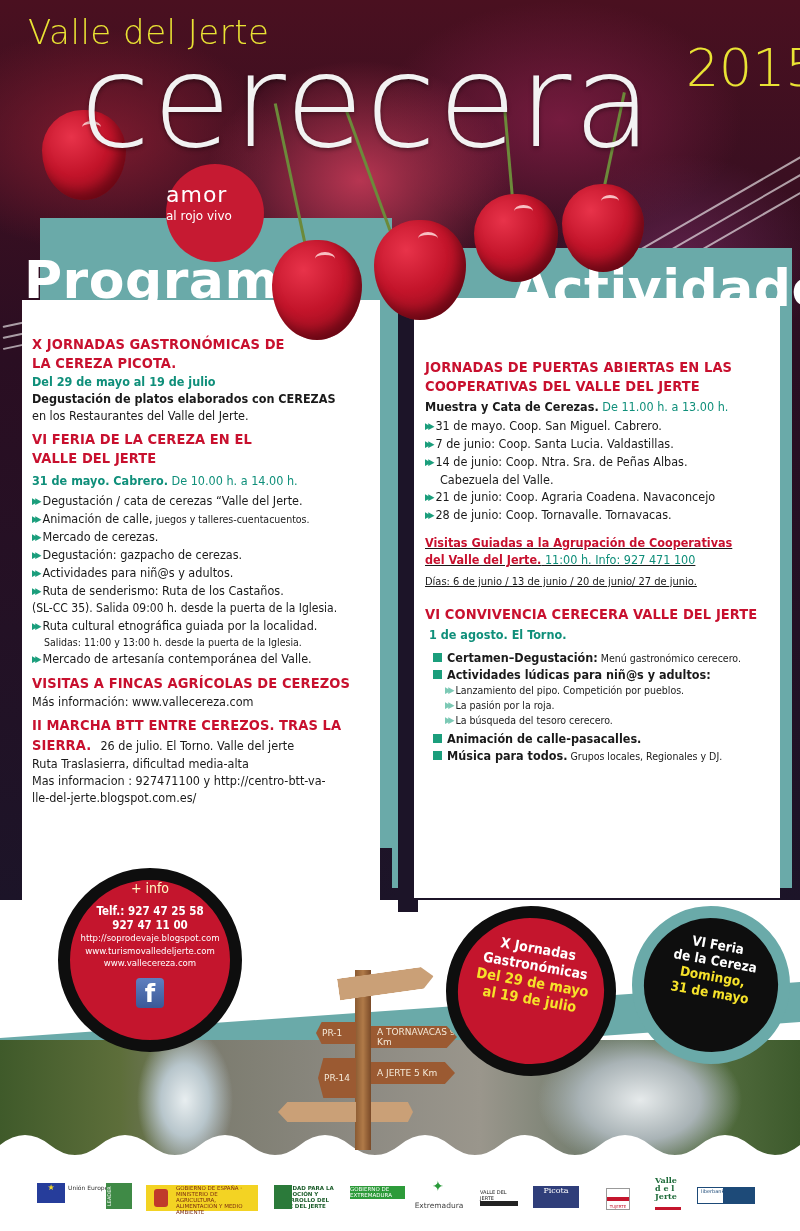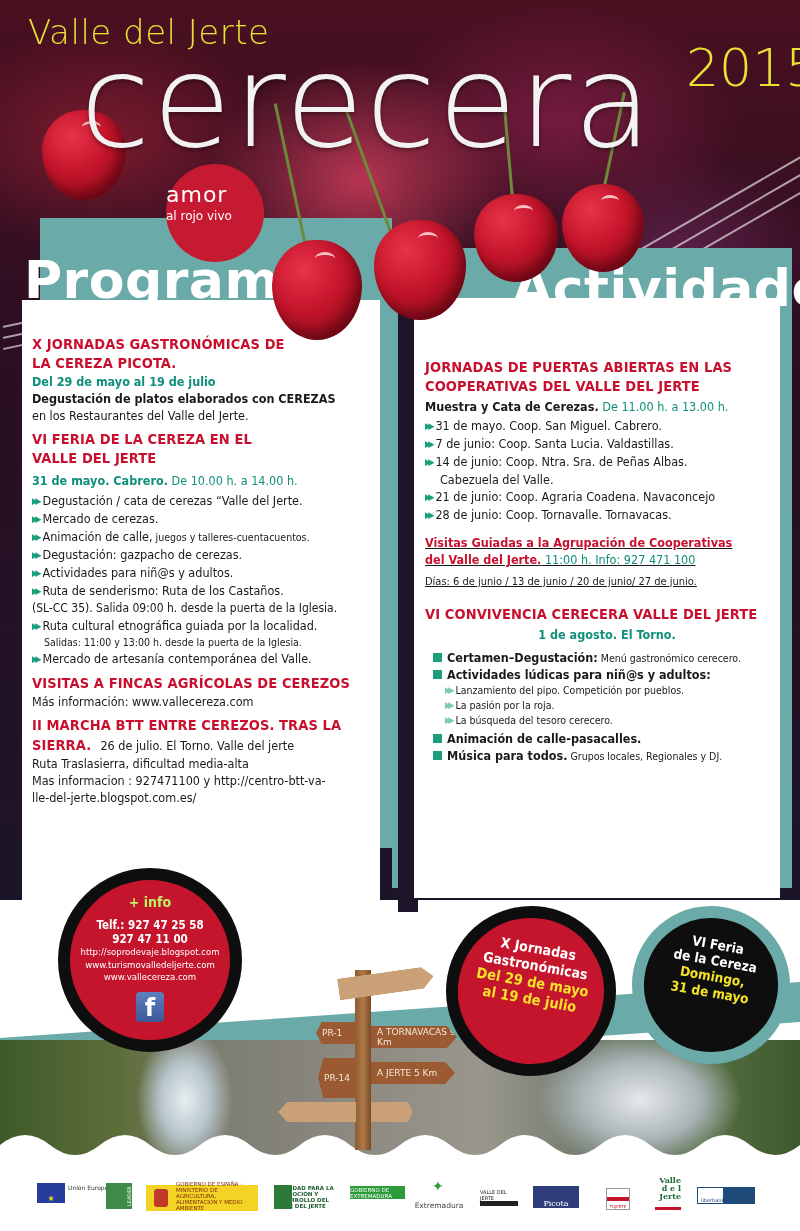--- a/index.html
+++ b/index.html
@@ -64,21 +64,21 @@
     background:
       radial-gradient(ellipse 60px 90px at 185px 60px, #e8eef0 0%, #b8c6cc 40%, rgba(90,110,80,0) 80%),
       radial-gradient(ellipse 120px 80px at 640px 60px, #e6eaeb 0%, #a9b3b6 50%, rgba(80,90,90,0) 85%),
       linear-gradient(90deg, #3f5a2a 0%, #5d6e3a 15%, #7b7b6e 25%, #8d8a82 45%, #9a968c 60%, #6e7a6a 75%, #516b3d 90%, #3d5a2c 100%);
   }
   .teal-band { position: absolute; background: #6aaaa9; }
   .wave-white { position: absolute; left: 0; top: 1125px; width: 800px; height: 50px; }
 
   .circle { position: absolute; border-radius: 50%; text-align: center; font-family: "DejaVu Sans Condensed", "DejaVu Sans", sans-serif; }
   .info-circle { left: 58px; top: 868px; width: 184px; height: 184px; background: #c4152d; border: 12px solid #0e0e0e; color: #fff; }
-  .info-circle .plus { color: #bef264; font-weight: bold; font-size: 14px; margin-top: 14px; display: block; }
+  .info-circle .plus { color: #fef9c3; font-weight: normal; font-size: 14px; display: block; }
   .info-circle .tel { font-weight: bold; font-size: 11.5px; line-height: 14px; display: block; }
   .info-circle .url { font-size: 9.5px; line-height: 12.5px; display: block; }
   .fb { display: inline-block; width: 28px; height: 30px; margin-top: 8px; border-radius: 4px; background: linear-gradient(180deg,#5f7fbf,#3b5998); color: #fff; font-weight: bold; font-size: 24px; line-height: 32px; font-family: "DejaVu Sans", sans-serif; }
 
   .jorn-circle { left: 446px; top: 906px; width: 170px; height: 170px; background: #c4152d; border: 12px solid #0e0e0e; color: #fff; transform: rotate(10deg); }
   .jorn-circle .l1 { display: block; margin-top: 22px; font-weight: bold; font-size: 14px; line-height: 17px; }
   .jorn-circle .y { color: #f6e22a; font-weight: bold; font-size: 14.5px; line-height: 17px; display: block; }
 
   .feria-circle { left: 632px; top: 906px; width: 158px; height: 158px; background: #0e0e0e; border: 12px solid #6aaaa9; color: #fff; transform: rotate(10deg); }
   .feria-circle .l1 { display: block; margin-top: 18px; font-weight: bold; font-size: 13.5px; line-height: 16px; }
@@ -86,21 +86,21 @@
 
   
   .post { position: absolute; left: 355px; top: 970px; width: 16px; height: 180px; background: linear-gradient(90deg,#8a5a32,#b07a48,#7a4a28); }
   .sign { position: absolute; background: #9b5a32; color: #f4e9d8; font-family: "DejaVu Sans", sans-serif; font-size: 9px; padding-left: 6px; display: flex; align-items: center;
     clip-path: polygon(0 0, 88% 0, 100% 50%, 88% 100%, 0 100%); }
   .sign.left { clip-path: polygon(12% 0, 100% 0, 100% 100%, 12% 100%, 0 50%); }
   .sign.light { background: #caa077; color: #5a3a1e; }
 
   
   .logos { position: absolute; left: 0; top: 1180px; width: 800px; height: 51px; }
-  .logo { position: absolute; font-family: "DejaVu Sans", sans-serif; display: flex; align-items: flex-end; justify-content: center; }
+  .logo { position: absolute; font-family: "DejaVu Sans", sans-serif; display: flex; align-items: flex-start; justify-content: center; }
   .logo-eu { left: 37px; top: 3px; width: 28px; height: 20px; background: #263d9b; color: #f1d82a; font-size: 8px; }
   .logo-eu-text { left: 68px; top: 4px; font-size: 6px; color: #333; }
   .logo-leader { left: 106px; top: 3px; width: 26px; height: 26px; background: #3f8a46; color: #fff; font-size: 5px; writing-mode: vertical-rl; transform: rotate(180deg); }
   .logo-gob { left: 146px; top: 5px; width: 112px; height: 26px; background: #f3d323; color: #7a2a10; font-size: 5.5px; justify-content: flex-start; padding-left: 30px; }
   .logo-gob::before { content: ""; position: absolute; left: 8px; top: 4px; width: 14px; height: 18px; background: #c0392b; border-radius: 3px; }
   .logo-soc { left: 274px; top: 5px; width: 68px; height: 24px; color: #1b5c2a; font-size: 5.5px; font-weight: bold; justify-content: flex-end; }
   .logo-soc::before { content: ""; position: absolute; left: 0; top: 0; width: 18px; height: 24px; background: #2b7a3a; }
   .logo-jext { left: 350px; top: 6px; width: 55px; height: 13px; background: #2d9b3a; color: #fff; font-size: 5.5px; }
   .logo-extremadura { left: 414px; top: 0px; width: 50px; height: 30px; color: #444; font-size: 7.5px; align-items: flex-end; }
   .logo-extremadura::before { content: "✦"; position: absolute; top: -2px; left: 18px; color: #2a9a3a; font-size: 14px; }
@@ -159,22 +159,22 @@
     <div class="t-green" style="font-weight:bold;">Del 29 de mayo al 19 de julio</div>
     <div class="t-body" style="font-weight:bold;">Degustación de platos elaborados con CEREZAS</div>
     <div class="t-body">en los Restaurantes del Valle del Jerte.</div>
   </div>
 
   <div class="blk">
     <div class="h-red">VI FERIA DE LA CEREZA EN EL</div>
     <div class="h-red">VALLE DEL JERTE</div>
     <div class="t-green" style="margin-top:4px;"><b>31 de mayo. Cabrero.</b> <span>De 10.00 h. a 14.00 h.</span></div>
     <div class="t-body li" style="margin-top:3px;"><span class="arrow">▶▶</span><span>Degustación / cata de cerezas “Valle del Jerte.</span></div>
+    <div class="t-body li"><span class="arrow">▶▶</span><span>Animación de calle,</span><span class="t-small"> juegos  y talleres-cuentacuentos.</span></div>
     <div class="t-body li"><span class="arrow">▶▶</span><span>Mercado de cerezas.</span></div>
-    <div class="t-body li"><span class="arrow">▶▶</span><span>Animación de calle,</span><span class="t-small"> juegos  y talleres-cuentacuentos.</span></div>
     <div class="t-body li"><span class="arrow">▶▶</span><span>Degustación: gazpacho de cerezas.</span></div>
     <div class="t-body li"><span class="arrow">▶▶</span><span>Actividades para niñ@s y adultos.</span></div>
     <div class="t-body li"><span class="arrow">▶▶</span><span>Ruta de senderismo: Ruta de los Castaños.</span></div>
     <div class="t-body li" style="font-size:12px;">(SL-CC 35). Salida 09:00 h. desde la puerta de la Iglesia.</div>
     <div class="t-body li"><span class="arrow">▶▶</span><span>Ruta cultural etnográfica guiada por la localidad.</span></div>
     <div class="t-body t-small li" style="padding-left:12px;">Salidas: 11:00 y 13:00 h. desde la puerta de la Iglesia.</div>
     <div class="t-body li"><span class="arrow">▶▶</span><span>Mercado de artesanía contemporánea del Valle.</span></div>
   </div>
 
   <div class="blk">
@@ -205,21 +205,21 @@
   </div>
 
   <div class="blk" style="margin-top:10px;text-decoration:underline;">
     <div class="t-red-inline li" style="font-size:12.5px;line-height:17px;">Visitas Guiadas  a la  Agrupación de Cooperativas</div>
     <div class="li" style="font-size:12.5px;line-height:17px;"><span class="t-red-inline">del Valle del Jerte.</span> <span class="t-green" style="font-size:12.5px;">11:00 h. Info: 927 471 100</span></div>
     <div class="t-body t-small li" style="margin-top:6px;font-size:11px;"><span>Días:</span> <span>6 de junio / 13 de junio / 20 de junio/ 27 de junio.</span></div>
   </div>
 
   <div class="blk" style="margin-top:16px;">
     <div class="h-red li">VI CONVIVENCIA CERECERA VALLE DEL JERTE</div>
-    <div class="t-green" style="font-weight:bold;margin-top:2px;padding-left:4px;text-align:center;">1 de agosto. El Torno.</div>
+    <div class="t-green" style="font-weight:bold;margin-top:2px;padding-left:4px;">1 de agosto. El Torno.</div>
     <div class="t-body li" style="margin-top:6px;padding-left:8px;"><span class="sq"></span><b>Certamen–Degustación:</b><span class="t-small"> Menú gastronómico cerecero.</span></div>
     <div class="t-body li" style="padding-left:8px;"><span class="sq"></span><b>Actividades lúdicas para niñ@s y adultos:</b></div>
     <div class="t-body t-small li" style="padding-left:20px;"><span class="arrow arrow-light">▶▶</span><span>Lanzamiento del pipo. Competición por pueblos.</span></div>
     <div class="t-body t-small li" style="padding-left:20px;"><span class="arrow arrow-light">▶▶</span><span>La pasión por la roja.</span></div>
     <div class="t-body t-small li" style="padding-left:20px;"><span class="arrow arrow-light">▶▶</span><span>La búsqueda del tesoro cerecero.</span></div>
     <div class="t-body li" style="padding-left:8px;margin-top:2px;"><span class="sq"></span><b>Animación de calle-pasacalles.</b></div>
     <div class="t-body li" style="padding-left:8px;"><span class="sq"></span><b>Música para todos.</b><span class="t-small"> Grupos locales, Regionales y DJ.</span></div>
   </div>
 </div>
 

